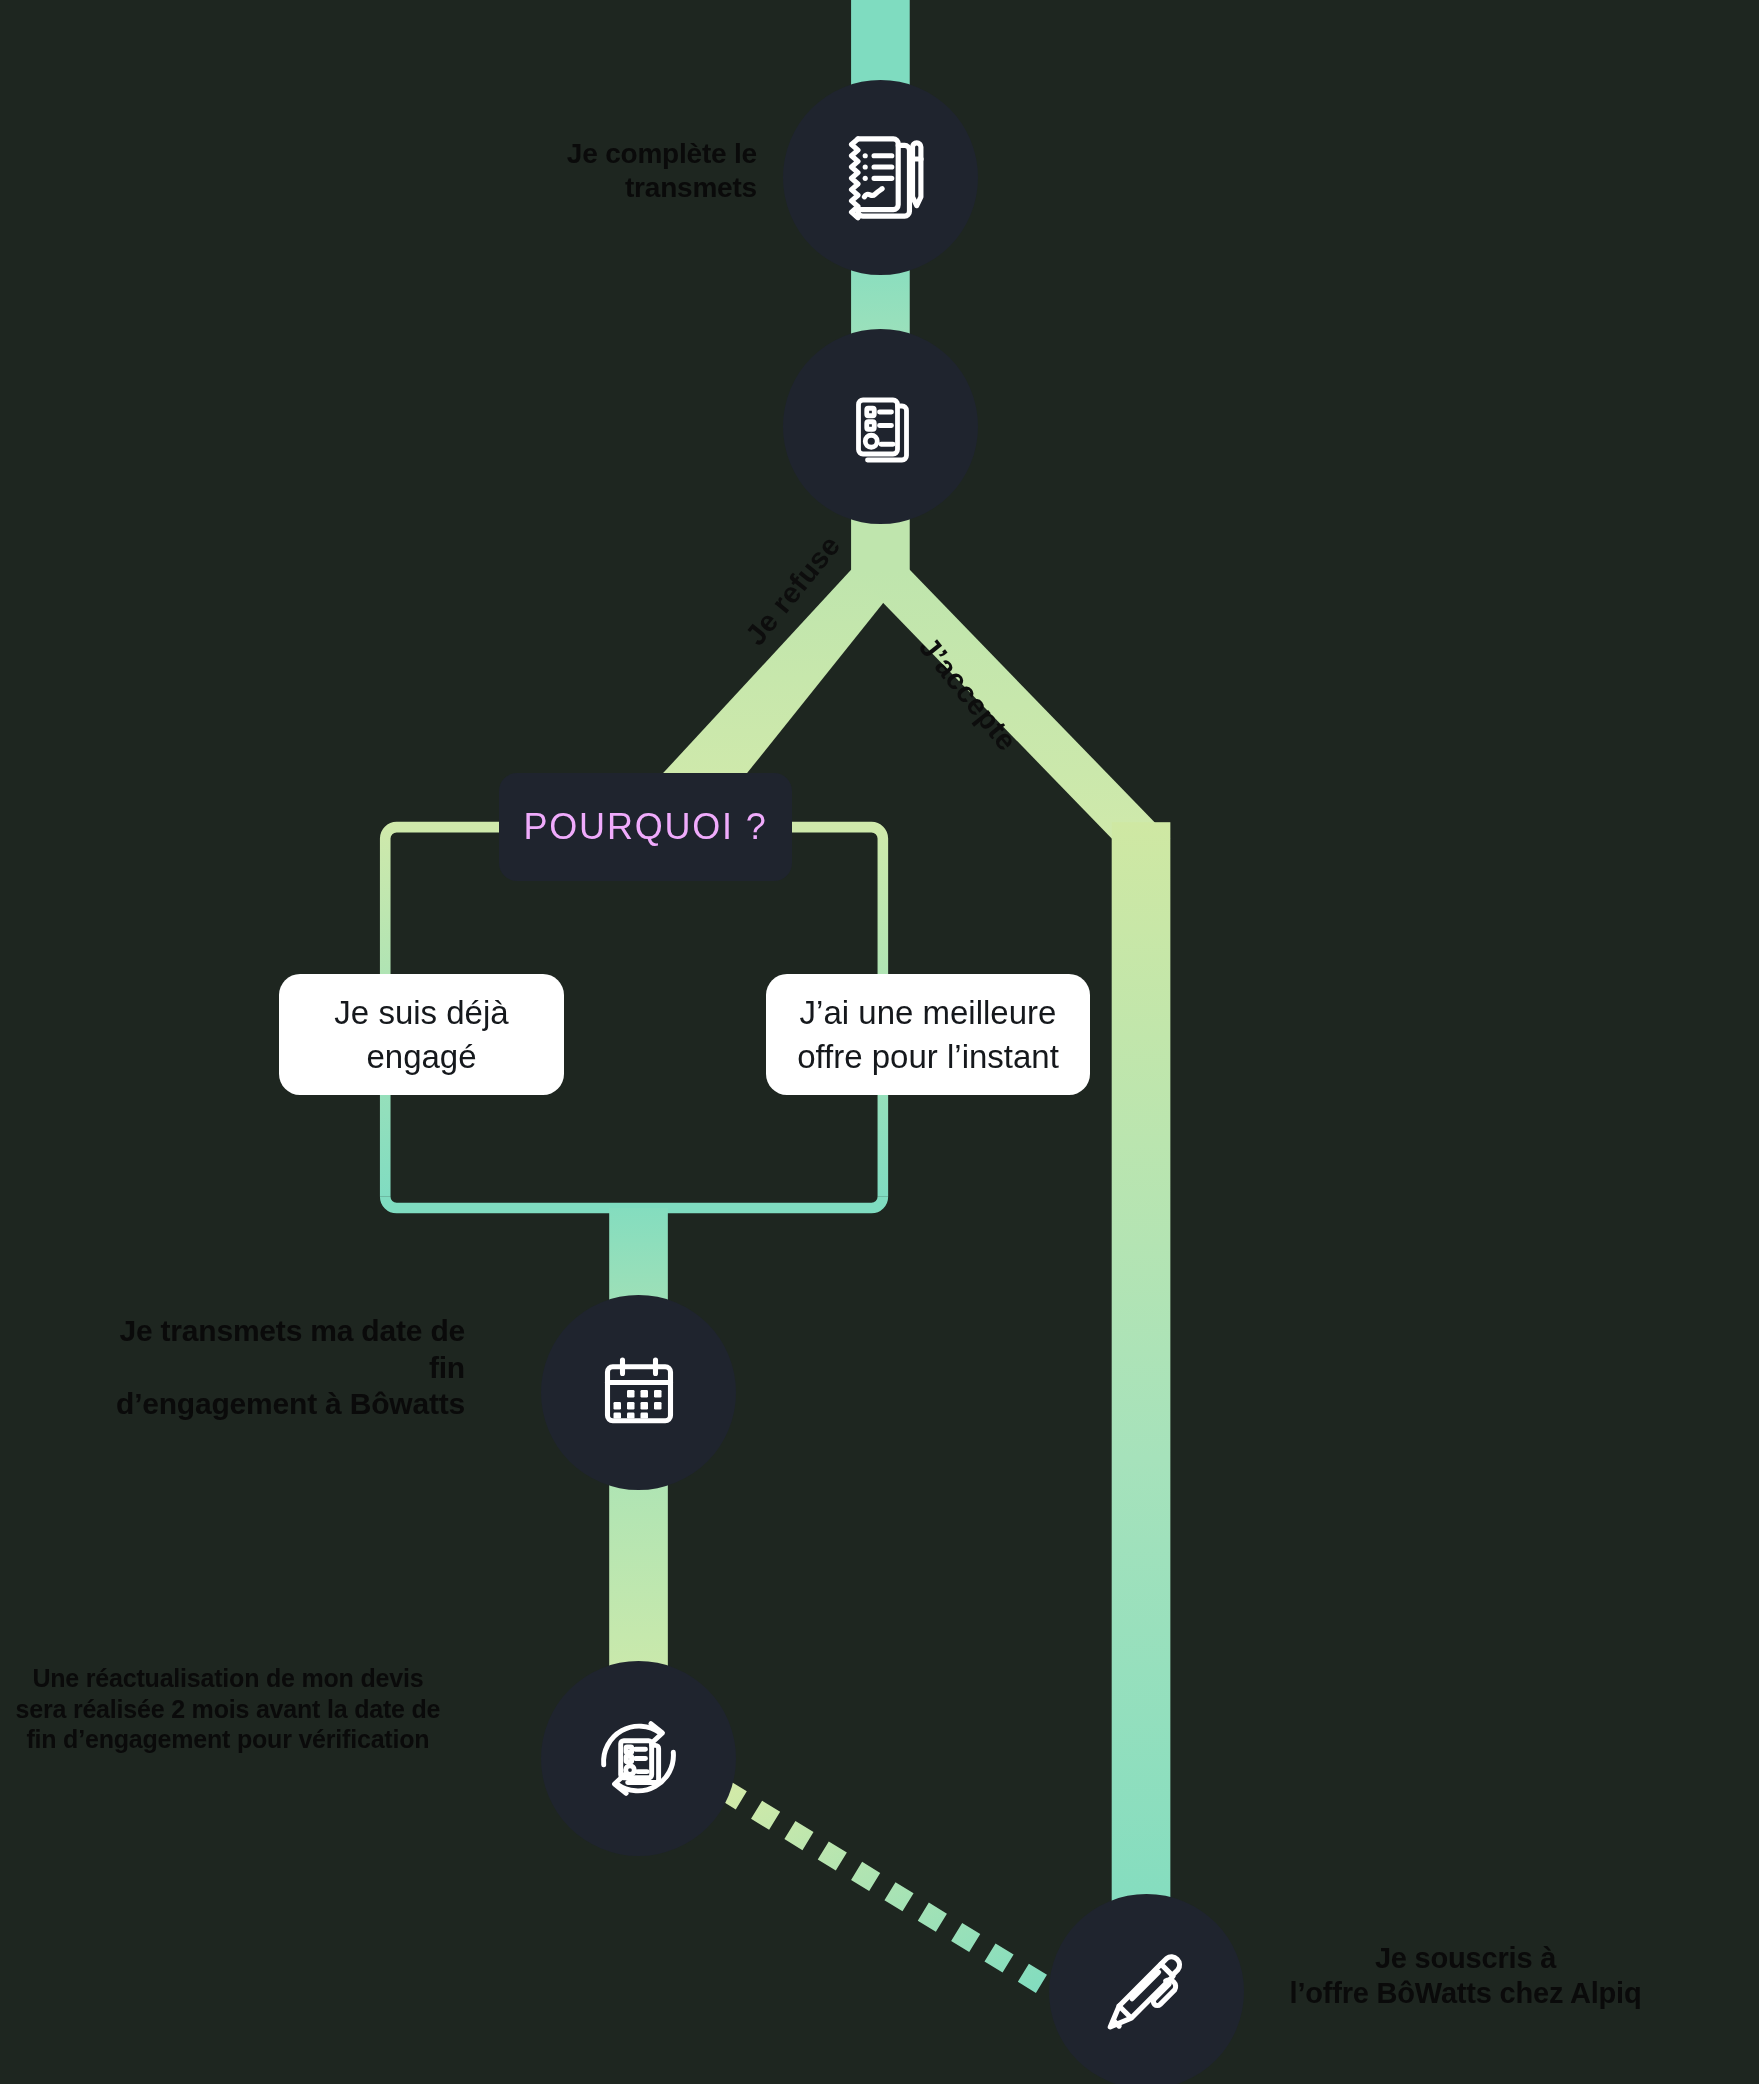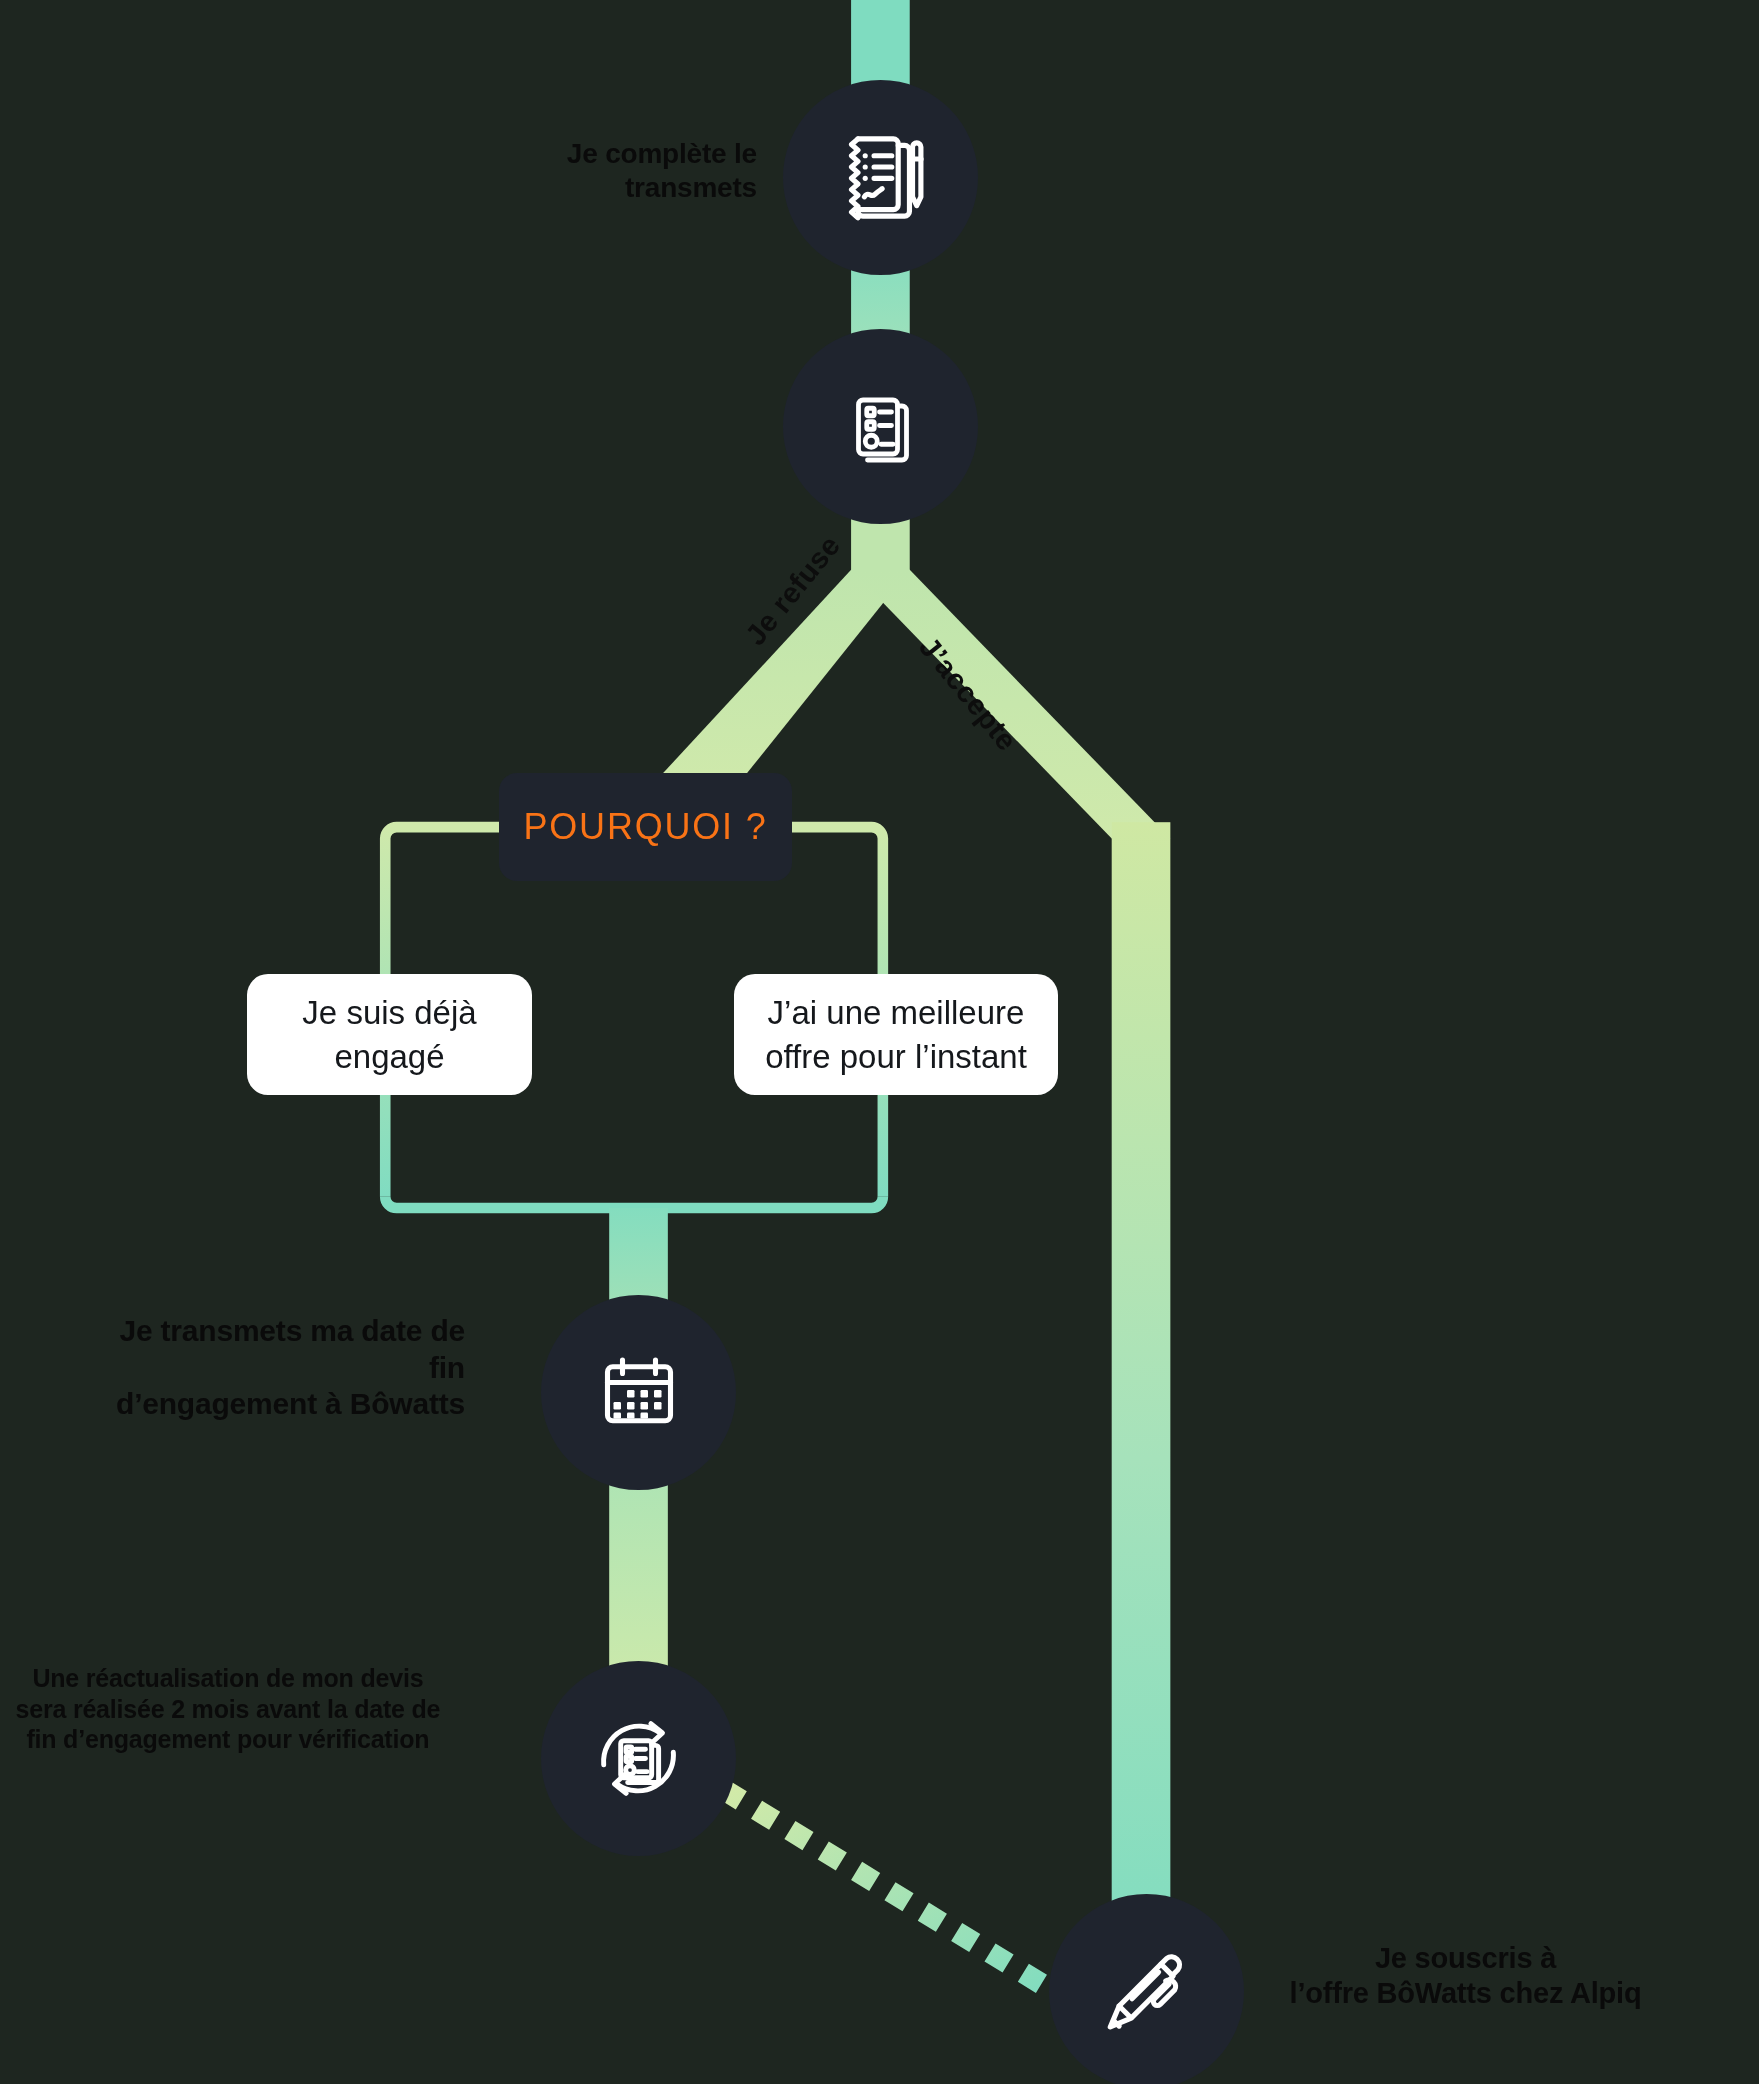--- a/index.html
+++ b/index.html
@@ -30,37 +30,38 @@
   .caption .light{font-weight:700;}
   .caption.right{text-align:right;}
   .caption.left{text-align:left;}
   .caption.center{text-align:center;}
 
   .pourquoi{
     position:absolute;z-index:7;
     background:#1f242e;
     border-radius:18px;
     display:flex;align-items:center;justify-content:center;
-    color:#f97316;
+    color:#f0abfc;
     font-size:36px;
     letter-spacing:1.8px;
     font-weight:400;
   }
   .optbox{
     position:absolute;z-index:7;
     background:#ffffff;
     border-radius:21px;
     display:flex;align-items:center;justify-content:center;
     text-align:center;
     color:#15181c;
     font-size:33px;
     line-height:1.32;
     font-weight:400;
     padding:0 13px;
     box-sizing:border-box;
+    margin-left:32px;
   }
 
   .branchlabel{
     position:absolute;z-index:8;
     color:#0d0d0d;
     font-weight:800;
     font-size:29px;
     letter-spacing:0.4px;
     white-space:nowrap;
   }

